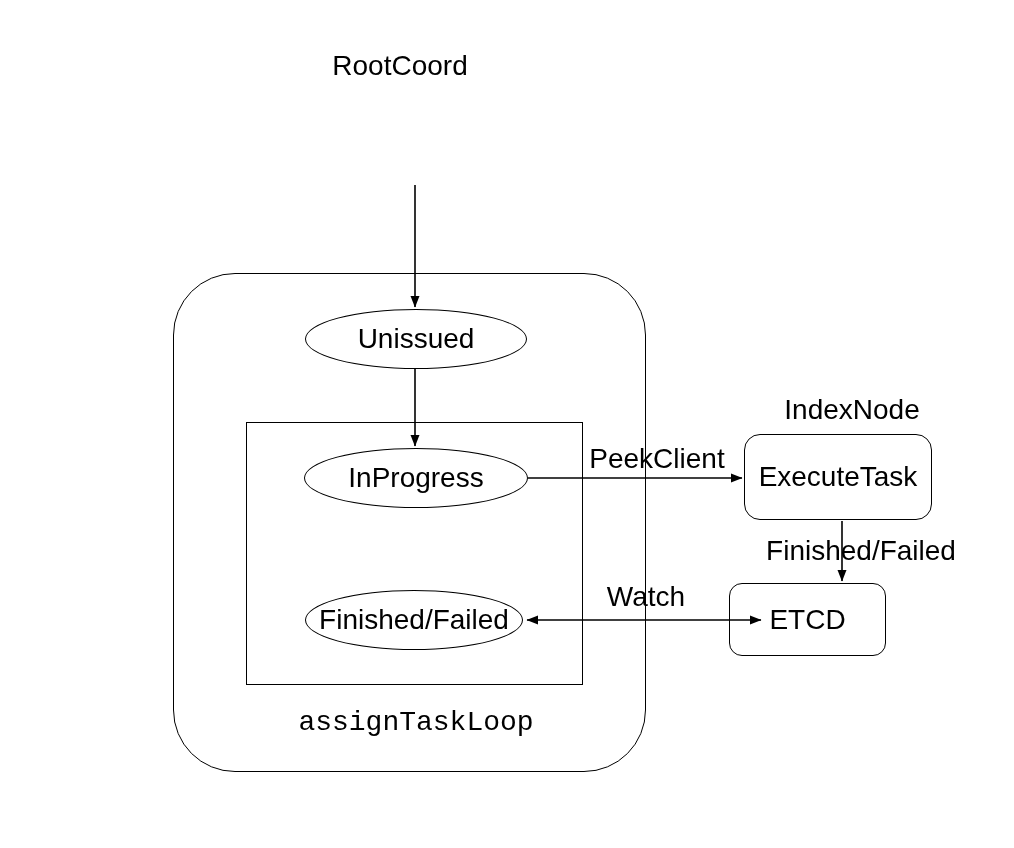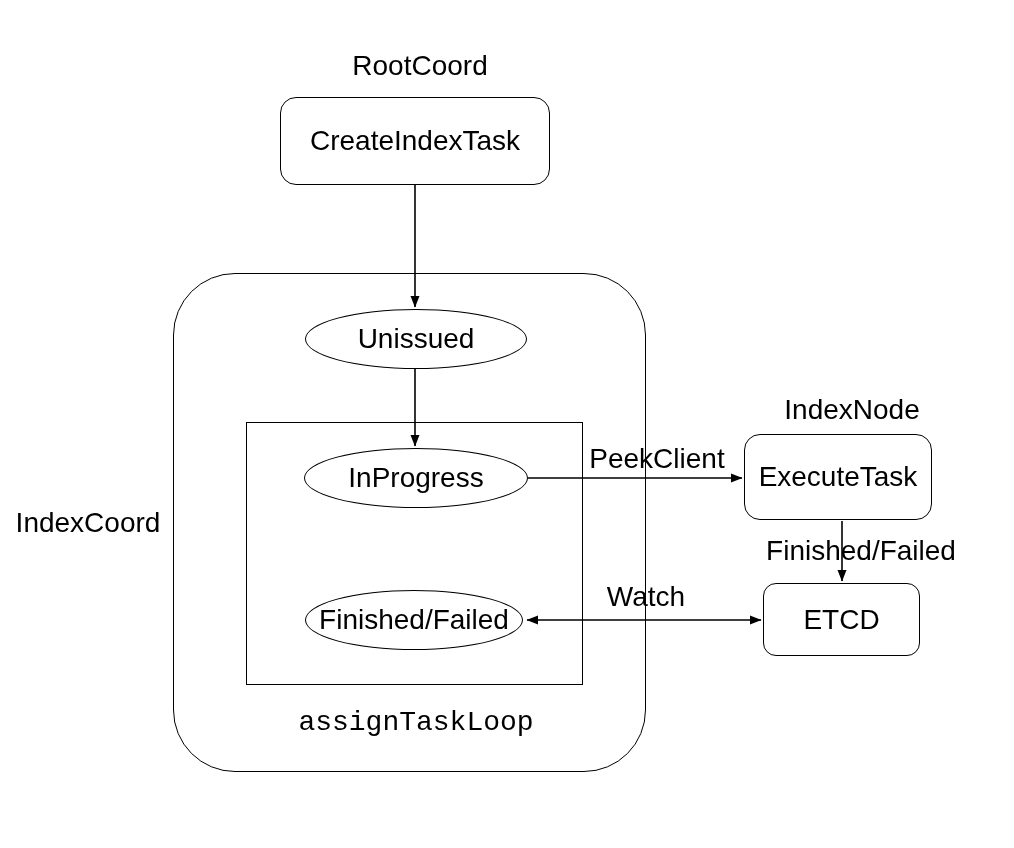--- a/index.html
+++ b/index.html
@@ -51,47 +51,43 @@
   }
 </style>
 </head>
 <body>
 
 <div class="canvas">
 
   <div class="container-box" style="left:173px; top:273px; width:473px; height:499px; border-radius:62px;"></div>
   <div class="container-box" style="left:246px; top:422px; width:337px; height:263px;"></div>
 
-  <div class="node rounded" style="left:280px; top:97px; width:270px; height:88px;">
-    <span>CreateIndexTask</span>
-  </div>
 
   <div class="node ellipse" style="left:305px; top:309px; width:222px; height:60px;text-align:right;">
     <span>Unissued</span>
   </div>
 
   <div class="node ellipse" style="left:304px; top:448px; width:224px; height:60px;align-items:center;">
     <span>InProgress</span>
   </div>
 
   <div class="node ellipse" style="left:305px; top:590px; width:218px; height:60px;">
     <span>Finished/Failed</span>
   </div>
 
   <div class="node rounded" style="left:744px; top:434px; width:188px; height:86px;">
     <span>ExecuteTask</span>
   </div>
 
-  <div class="node rounded" style="left:763px; top:583px; width:157px; height:73px; border-radius:13px;">
+  <div class="node rounded" style="left:729px; top:583px; width:157px; height:73px; border-radius:13px;">
     <span>ETCD</span>
   </div>
 
-  <div class="lbl" style="left:420px; top:66px;">RootCoord</div>
+  <div class="lbl" style="left:400px; top:66px;">RootCoord</div>
 
-  <div class="lbl" style="left:88px; top:523px;">IndexCoord</div>
 
   <div class="lbl" style="left:852px; top:410px;">IndexNode</div>
 
   <div class="lbl" style="left:416px; top:722px;font-family:Liberation Mono, monospace;">assignTaskLoop</div>
 
   <div class="lbl" style="left:657px; top:459px;">PeekClient</div>
 
   <div class="lbl" style="left:646px; top:597px;">Watch</div>
 
   <div class="lbl" style="left:861px; top:551px;">Finished/Failed</div>

